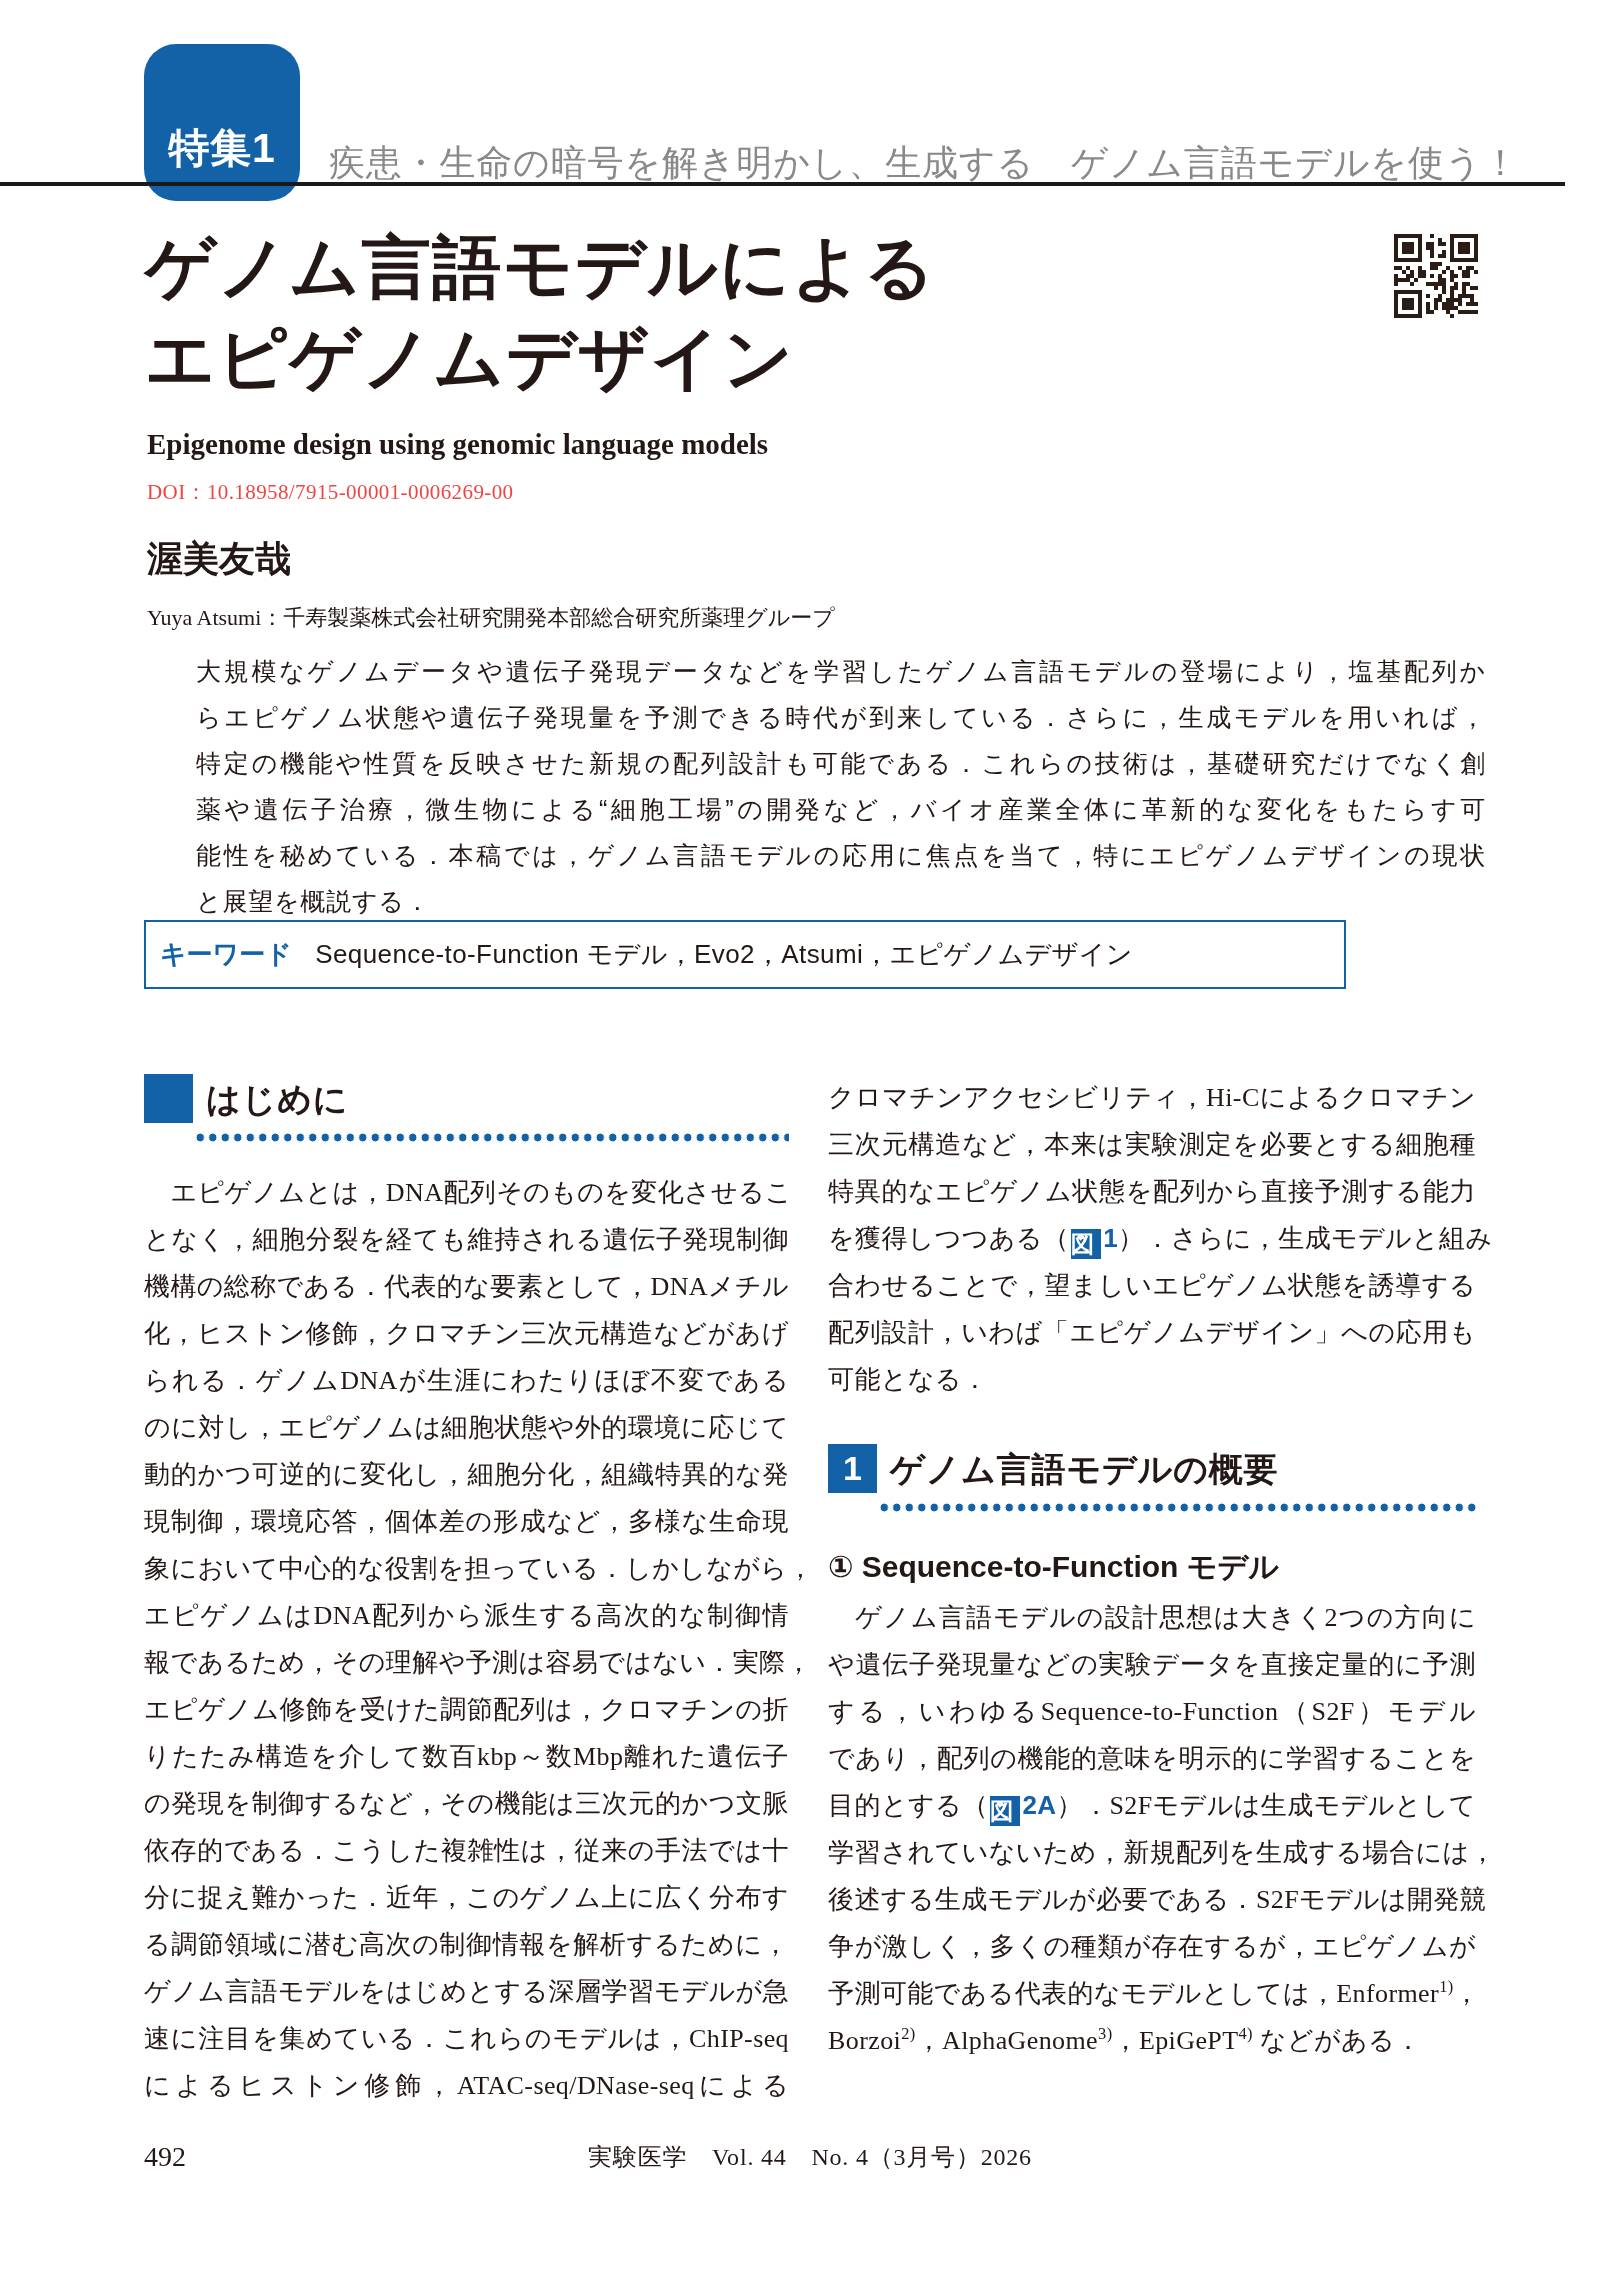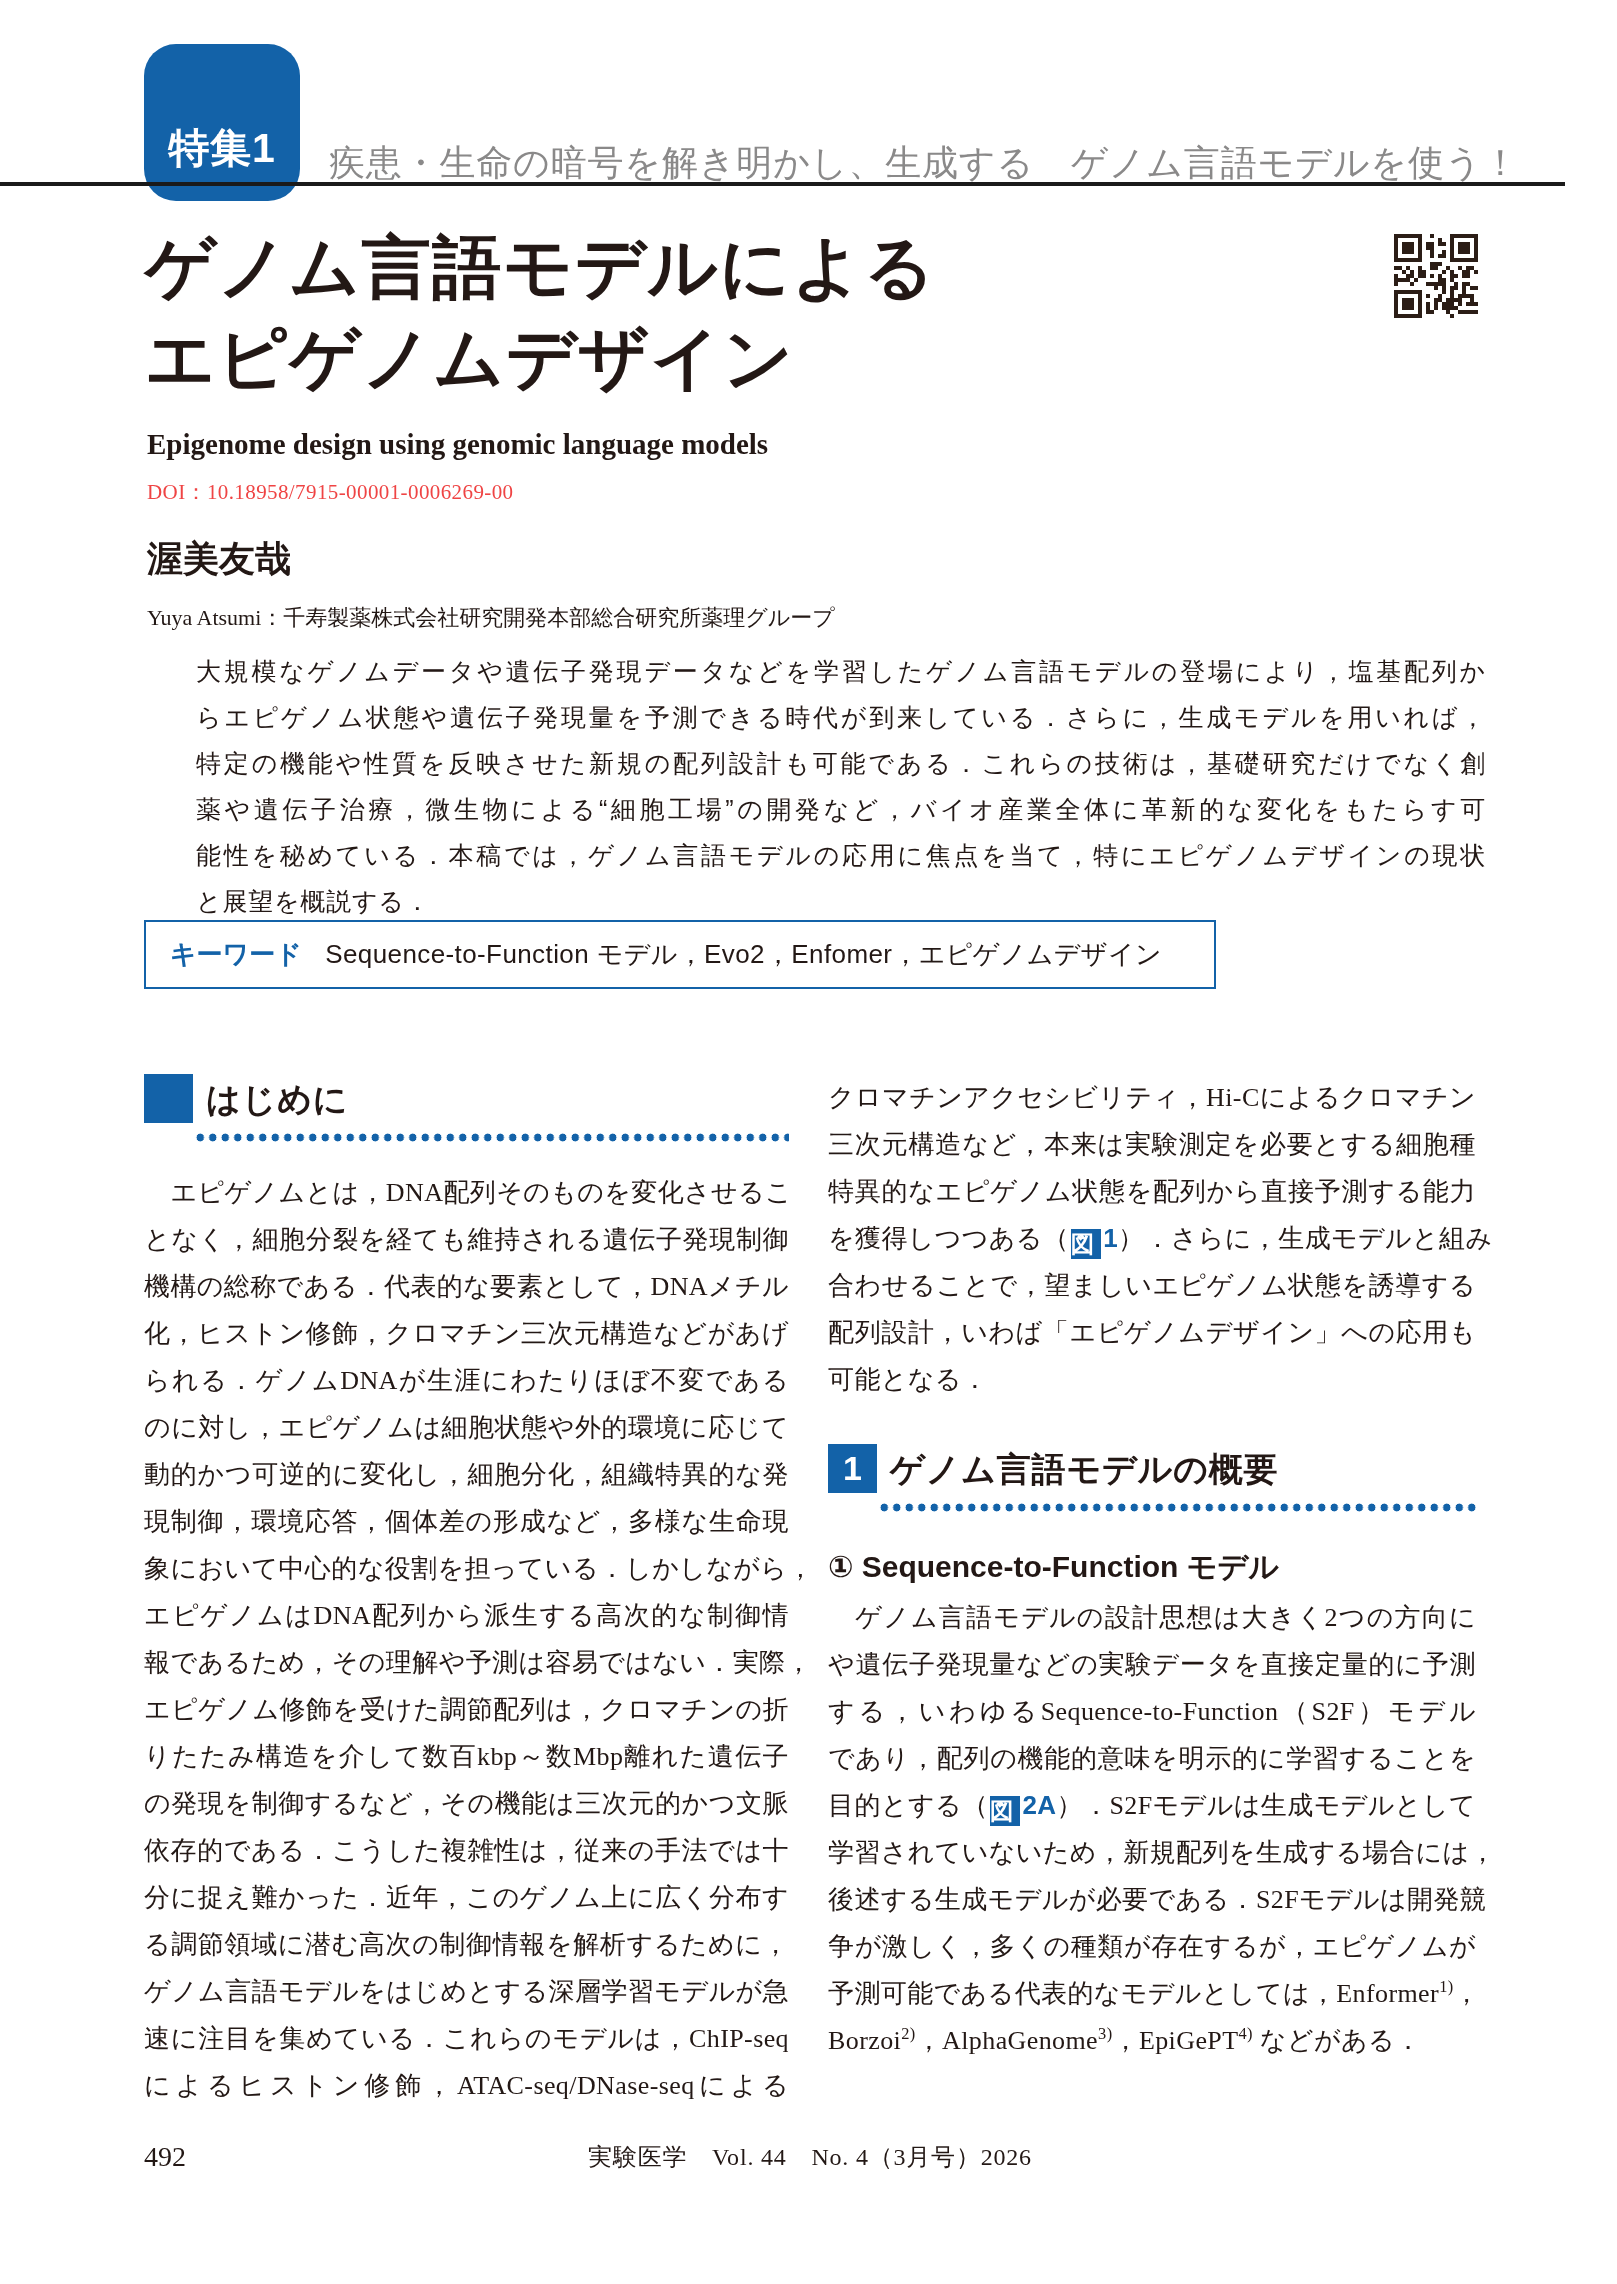--- a/index.html
+++ b/index.html
@@ -26,22 +26,22 @@
   .author-name{position:absolute;left:147px;top:535px;font-family:"Liberation Sans","DejaVu Sans",sans-serif;
                font-weight:bold;font-size:36px;color:#231815;}
   .author-affil{position:absolute;left:147px;top:603px;font-size:22px;color:#231815;}
 
   
   .abstract{position:absolute;left:196px;top:648px;width:1290px;}
   .abstract .tline{height:46px;line-height:46px;font-family:"Liberation Sans","DejaVu Sans",sans-serif;
                    font-weight:normal;font-size:25px;letter-spacing:0.8px;color:#231815;}
 
   
-  .kwbox{position:absolute;left:144px;top:920px;width:1072px;height:69px;border:2.3px solid var(--blue);
-         box-sizing:border-box;display:flex;align-items:center;padding-left:24px;
+  .kwbox{position:absolute;left:144px;top:920px;width:1202px;height:69px;border:2.3px solid var(--blue);
+         box-sizing:border-box;display:flex;align-items:center;padding-left:14px;
          font-family:"Liberation Sans","DejaVu Sans",sans-serif;}
   .kwlabel{color:var(--blue);font-weight:bold;font-size:26px;margin-right:23.4px;white-space:nowrap;}
   .kwtext{color:#231815;font-size:26px;letter-spacing:0.4px;white-space:nowrap;}
 
   
   .sechead{position:absolute;height:78px;}
   .sechead .sq{position:absolute;left:0;top:0;width:49px;height:49px;background:var(--blue);
                color:#fff;font-family:"Liberation Sans","DejaVu Sans",sans-serif;font-weight:bold;font-size:34px;
                display:flex;align-items:center;justify-content:center;}
   .sechead .st{position:absolute;left:62px;top:3.1px;font-family:"Liberation Sans","DejaVu Sans",sans-serif;
@@ -221,21 +221,21 @@
       <div class="tline">大規模なゲノムデータや遺伝子発現データなどを学習したゲノム言語モデルの登場により，塩基配列か</div>
       <div class="tline">らエピゲノム状態や遺伝子発現量を予測できる時代が到来している．さらに，生成モデルを用いれば，</div>
       <div class="tline">特定の機能や性質を反映させた新規の配列設計も可能である．これらの技術は，基礎研究だけでなく創</div>
       <div class="tline">薬や遺伝子治療，微生物による“細胞工場”の開発など，バイオ産業全体に革新的な変化をもたらす可</div>
       <div class="tline">能性を秘めている．本稿では，ゲノム言語モデルの応用に焦点を当て，特にエピゲノムデザインの現状</div>
       <div class="tline plast">と展望を概説する．</div>
     </div>
 
   <div class="kwbox">
     <span class="kwlabel">キーワード</span>
-    <span class="kwtext">Sequence-to-Function モデル，Evo2，Enfomer，エピゲノムデザイン</span>
+    <span class="kwtext">Sequence-to-Function モデル，Evo2，Atsumi，エピゲノムデザイン</span>
   </div>
 
   <div class="sechead" style="left:144px;top:1074px;width:645px;">
     <div class="sq"></div>
     <div class="st">はじめに</div>
     <div class="dots" style="width:595px;"></div>
   </div>
   <div class="textcol" style="left:144px;top:1169px;width:645px;">
       <div class="tline">　エピゲノムとは，DNA配列そのものを変化させるこ</div>
       <div class="tline">となく，細胞分裂を経ても維持される遺伝子発現制御</div>

